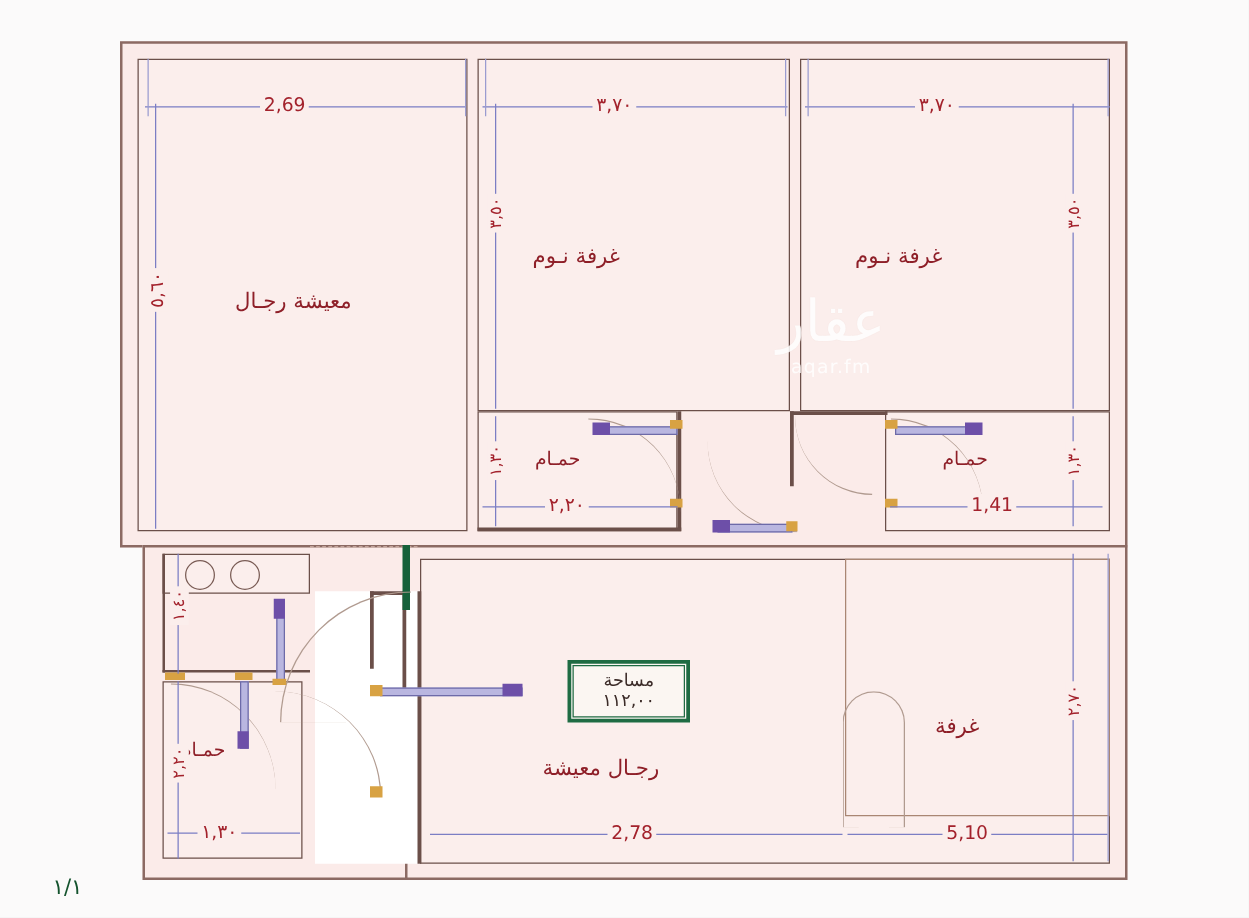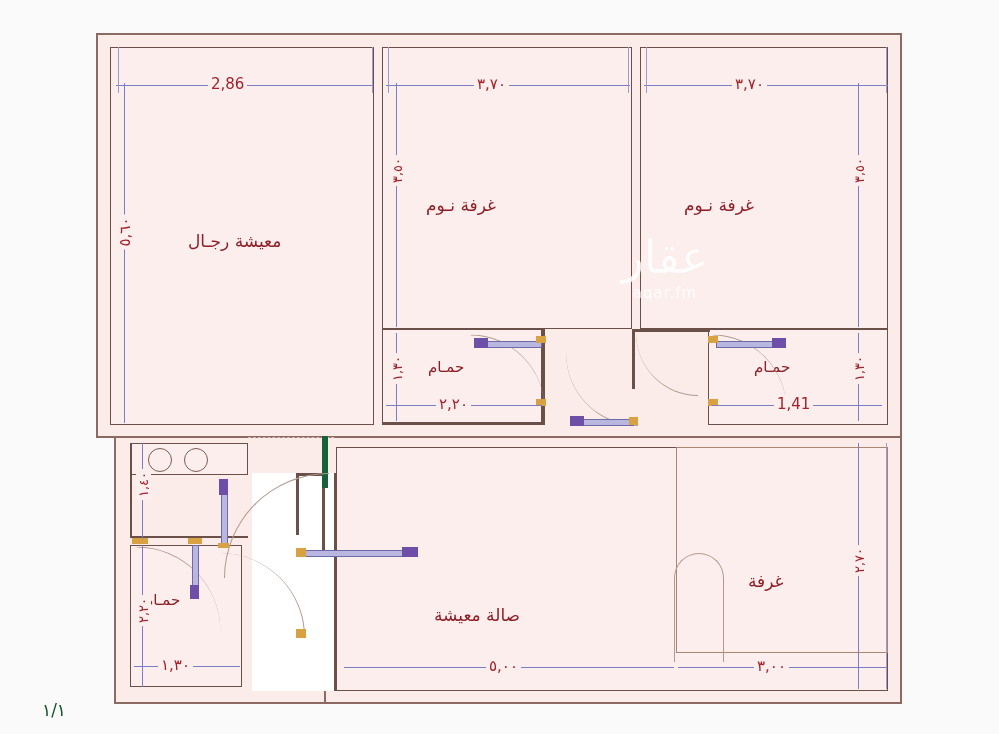--- a/index.html
+++ b/index.html
@@ -128,21 +128,21 @@
     <div class="circ" style="left:52px;top:415px;width:22px;height:22px;"></div>
     <div class="circ" style="left:88px;top:415px;width:22px;height:22px;"></div>
 
     <div class="wallthin" style="left:34px;top:410px;width:2px;height:95px;"></div>
     <div class="wallthin" style="left:34px;top:503px;width:118px;height:2px;"></div>
 
     <div class="room" style="left:34px;top:512px;width:112px;height:142px;"></div>
     <div class="label rlabel" style="left:48px;top:558px;font-size:15px;">حمـام</div>
 
     <div class="room" style="left:240px;top:414px;width:552px;height:244px;"></div>
-    <div class="label rlabel" style="left:338px;top:572px;">صالة معيشة</div>
+    <div class="label rlabel" style="left:338px;top:572px;">رجـال معيشة</div>
 
     <div class="room" style="left:580px;top:414px;width:212px;height:206px;
                 background:transparent;border-color:#a98673;"></div>
     <div class="arch" style="left:578px;top:520px;width:48px;height:108px;"></div>
     <div class="label rlabel" style="left:652px;top:538px;">غرفة</div>
 
     <div class="fill-white" style="left:156px;top:440px;width:84px;height:218px;"></div>
     <div class="wallthin" style="left:238px;top:440px;width:3px;height:218px;"></div>
 
     <div class="wallthin" style="left:226px;top:440px;width:3px;height:80px;"></div>
@@ -201,21 +201,21 @@
     <div class="win" style="left:620px;top:308px;width:62px;height:5px;"></div>
     <div class="winblock" style="left:676px;top:305px;width:14px;height:10px;"></div>
     <div class="jamb" style="left:612px;top:303px;width:10px;height:7px;"></div>
     <div class="jamb" style="left:612px;top:366px;width:10px;height:7px;"></div>
 
     <div class="swing" style="left:540px;top:300px;width:62px;height:62px;
                 border-top:none;border-left:none;border-right:none;
                 border-bottom:1.2px solid #b09a8f;border-radius:0 0 0 100%;"></div>
 
     <div class="dline" style="left:20px;top:52px;width:256px;"></div>
-    <div class="dim" style="left:112px;top:42px;">2,86</div>
+    <div class="dim" style="left:112px;top:42px;">2,69</div>
 
     <div class="dline" style="left:290px;top:52px;width:244px;"></div>
     <div class="dim" style="left:378px;top:42px;">٣,٧٠</div>
 
     <div class="dline" style="left:548px;top:52px;width:244px;"></div>
     <div class="dim" style="left:636px;top:42px;">٣,٧٠</div>
 
     <div class="dlineV ext" style="left:22px;top:14px;width:1px;height:46px;background:#9a9cd0;"></div>
     <div class="dlineV ext" style="left:276px;top:14px;width:1px;height:46px;background:#9a9cd0;"></div>
     <div class="dlineV ext" style="left:292px;top:14px;width:1px;height:46px;background:#9a9cd0;"></div>
@@ -245,30 +245,36 @@
     <div class="dlineV" style="left:46px;top:410px;width:1px;height:96px;"></div>
     <div class="dim dimv" style="left:32px;top:444px;transform:rotate(-90deg);font-size:13px;">١,٤٠</div>
 
     <div class="dlineV" style="left:46px;top:512px;width:1px;height:142px;"></div>
     <div class="dim dimv" style="left:32px;top:570px;transform:rotate(-90deg);font-size:13px;">٢,٢٠</div>
 
     <div class="dline" style="left:38px;top:633px;width:106px;"></div>
     <div class="dim" style="left:62px;top:623px;">١,٣٠</div>
 
     <div class="dline" style="left:248px;top:634px;width:330px;"></div>
-    <div class="dim" style="left:390px;top:624px;">٥,٠٠</div>
+    <div class="dim" style="left:390px;top:624px;">2,78</div>
 
     <div class="dline" style="left:582px;top:634px;width:208px;"></div>
-    <div class="dim" style="left:658px;top:624px;">٣,٠٠</div>
+    <div class="dim" style="left:658px;top:624px;">5,10</div>
 
     <div class="dlineV" style="left:762px;top:410px;width:1px;height:246px;"></div>
     <div class="dim dimv" style="left:748px;top:520px;transform:rotate(-90deg);font-size:13px;">٢,٧٠</div>
 
     <div class="dlineV ext" style="left:790px;top:410px;width:1px;height:246px;background:#9a9cd0;"></div>
 
+    <div id="areabox">
+      <div class="in">
+        <span>مساحة</span>
+        <span>١١٢,٠٠</span>
+      </div>
+    </div>
 
   </div>
 
   <div id="wm">
     <div class="wm-ar">عقار</div>
     <div class="wm-la">aqar.fm</div>
   </div>
 
   <div id="pageno">١/١</div>
 

